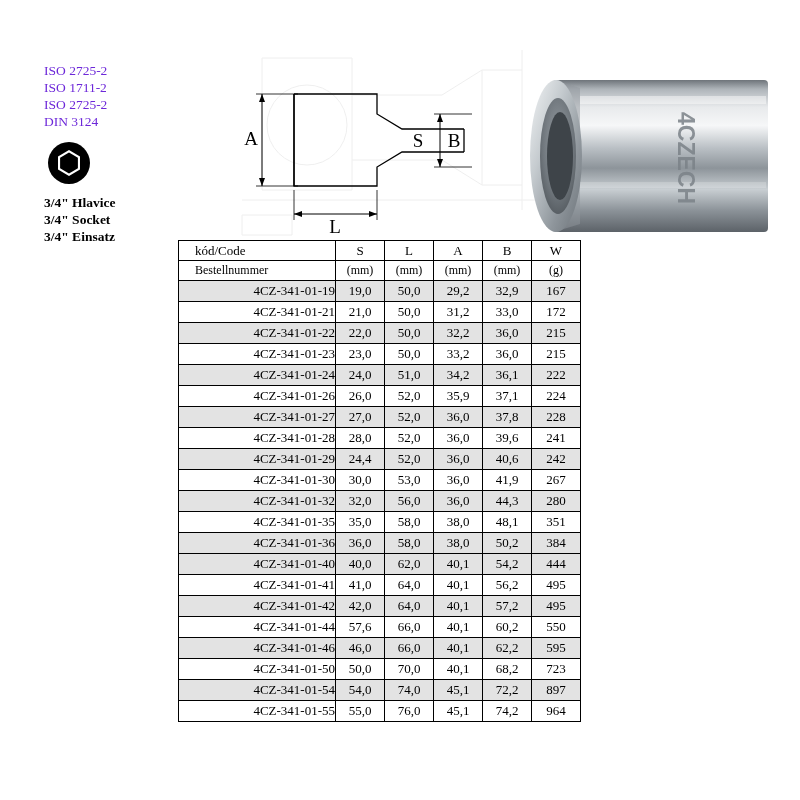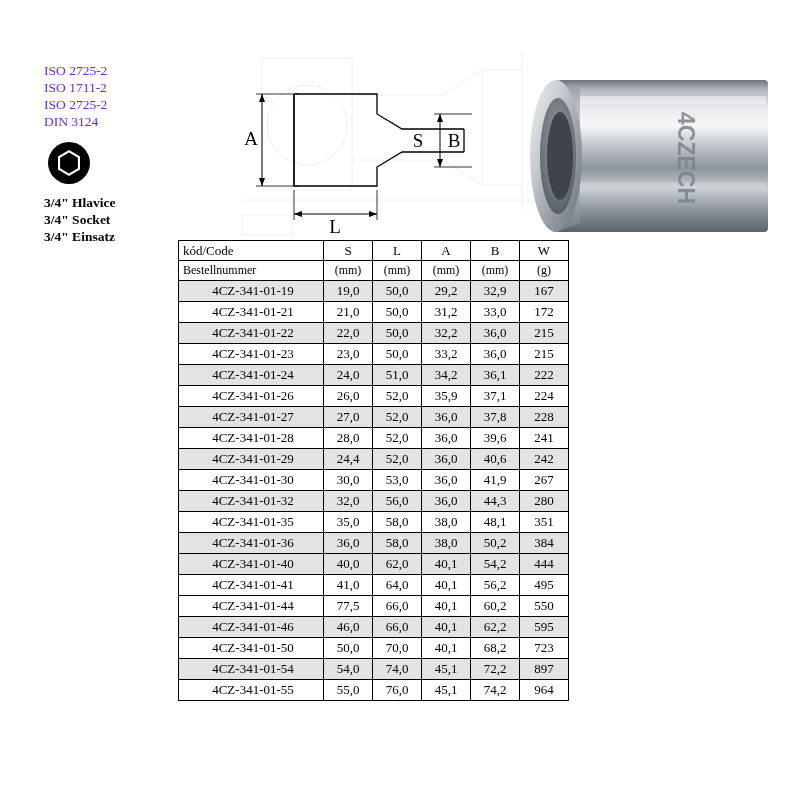--- a/index.html
+++ b/index.html
@@ -79,27 +79,27 @@
     height: 20px;
     text-align: center;
     vertical-align: middle;
     font-weight: normal;
     background: #ffffff;
   }
   #spec-table tr.alt td {
     background: #e3e3e3;
   }
   #spec-table td.code {
-    text-align: center;
+    text-align: right;
     padding-left: 4px;
     width: 140px;
   }
   #spec-table th.code-head {
     text-align: left;
-    padding-left: 4px;
+    padding-left: 16px;
     width: 140px;
   }
   #spec-table td.num { width: 48px; }
   #spec-table th.num { width: 48px; }
   #spec-table thead td, #spec-table thead th {
     background: #ffffff;
     height: 19px;
   }
   .hdr-top { font-size: 13px; }
   .hdr-bot { font-size: 12px; }
@@ -373,23 +373,31 @@
         <td class="num">444</td>
       </tr>
       <tr>
         <td class="code">4CZ-341-01-41</td>
         <td class="num">41,0</td>
         <td class="num">64,0</td>
         <td class="num">40,1</td>
         <td class="num">56,2</td>
         <td class="num">495</td>
       </tr>
+      <tr class="alt">
+        <td class="code">4CZ-341-01-42</td>
+        <td class="num">42,0</td>
+        <td class="num">64,0</td>
+        <td class="num">40,1</td>
+        <td class="num">57,2</td>
+        <td class="num">495</td>
+      </tr>
       <tr>
         <td class="code">4CZ-341-01-44</td>
-        <td class="num">77,5</td>
+        <td class="num">57,6</td>
         <td class="num">66,0</td>
         <td class="num">40,1</td>
         <td class="num">60,2</td>
         <td class="num">550</td>
       </tr>
       <tr class="alt">
         <td class="code">4CZ-341-01-46</td>
         <td class="num">46,0</td>
         <td class="num">66,0</td>
         <td class="num">40,1</td>

